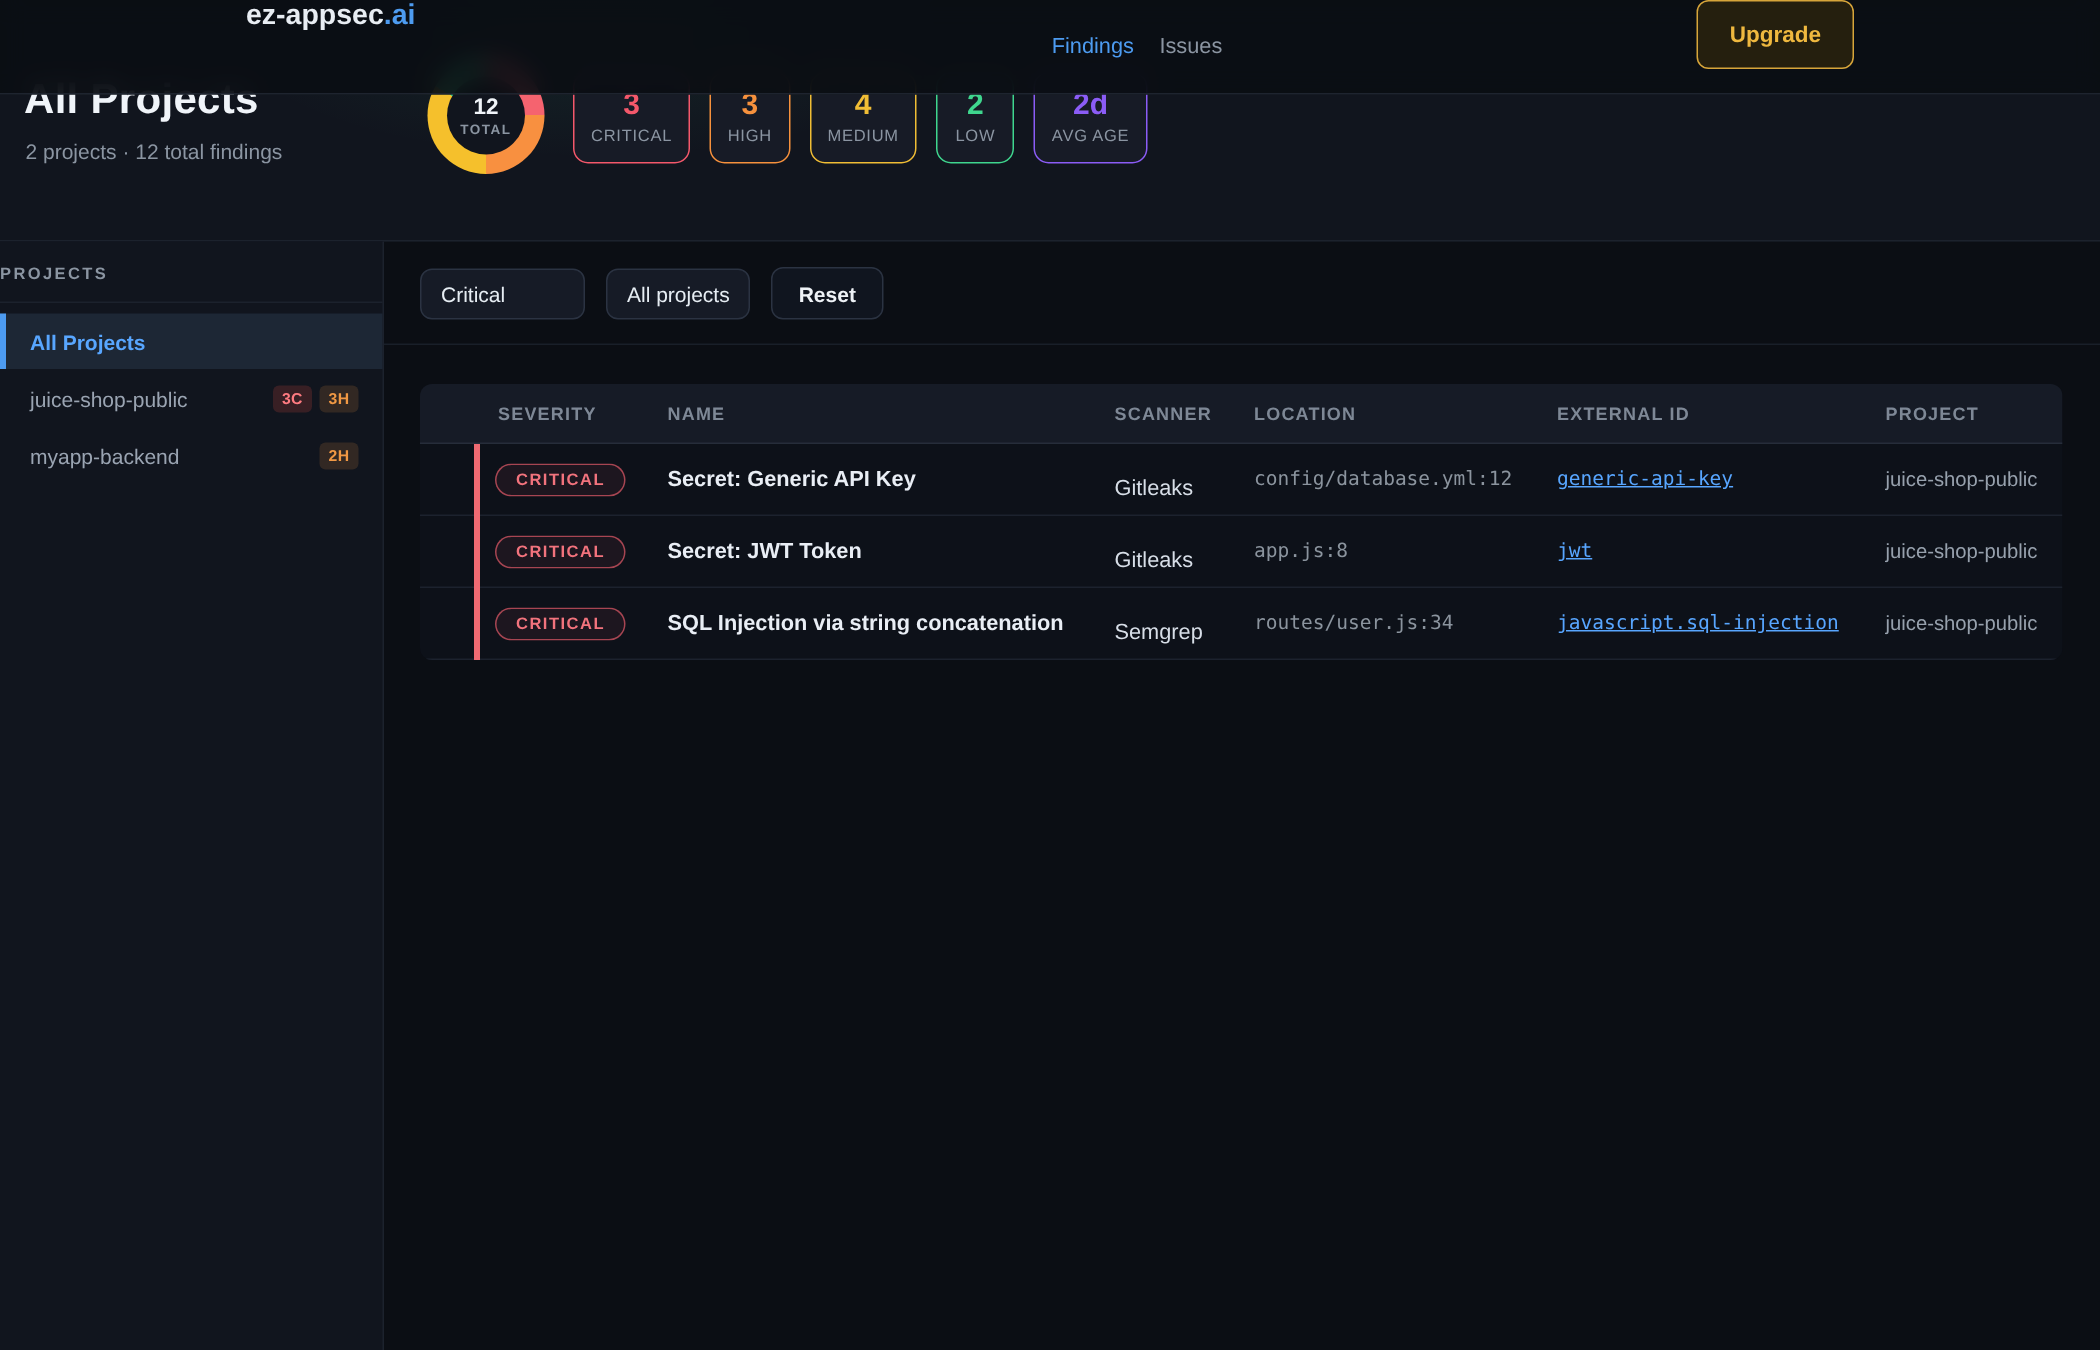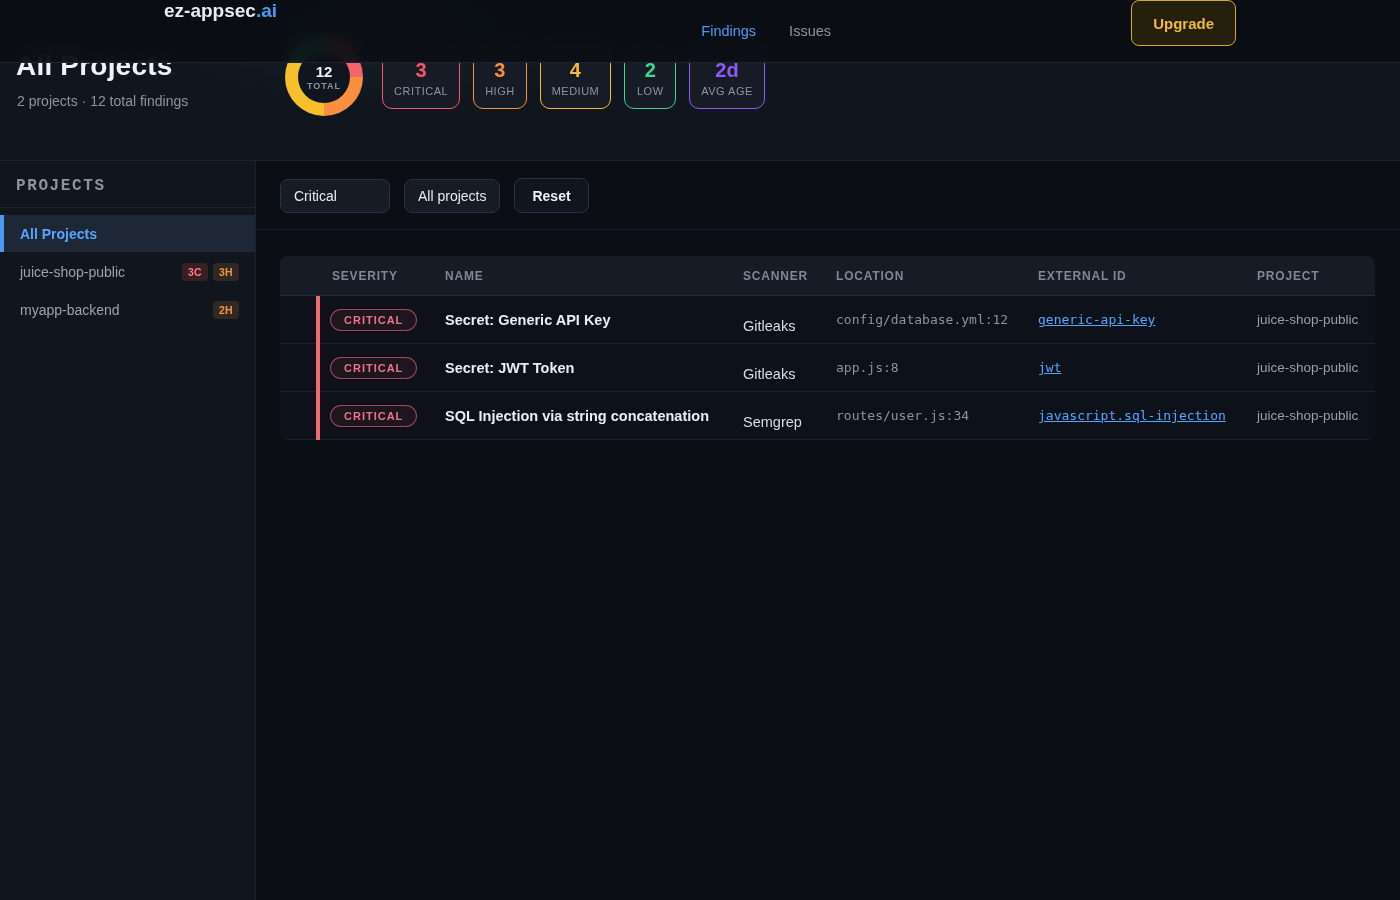--- a/index.html
+++ b/index.html
@@ -60,43 +60,42 @@
     -webkit-backdrop-filter: blur(8px); backdrop-filter: blur(8px);
     border-bottom: 1px solid #1e242f;
     z-index: 20;
     display: flex; align-items: flex-start;
     padding: 0 164px;
   }
   .logo { font-size: 19px; font-weight: bold; color: #e8edf3; cursor: default; }
   .logo .ai { color: #4d9bf0; }
   .topnav {
     position: absolute; left: 50%; top: 0; height: 100%; transform: translateX(1%);
-    display: flex; align-items: center; gap: 33px;
+    display: flex; align-items: center; gap: 17px;
   }
   .topnav-link { font-size: 14.5px; color: #8b95a2; cursor: pointer; }
   .topnav-link.active { color: #4d9bf0; }
   .upgrade-btn {
     margin-left: auto;
     height: 46px; padding: 0 21px;
     border: 1.5px solid #d7a53a; border-radius: 8px;
     background: #251f0e; color: #efb83f;
     font-size: 15px; font-weight: bold; font-family: inherit;
     cursor: pointer;
   }
 
   
   .sidebar {
     position: absolute; left: 0; top: 161px; width: 256px; height: 739px;
     background: #11151e; border-right: 1px solid #1c222d; z-index: 2;
   }
   .sidebar-label {
-    padding: 16px 16px 12px; font-size: 16px; font-weight: bold;
+    padding: 16px 0 12px; font-size: 11px; font-weight: bold;
     letter-spacing: 1.6px; color: #8b95a2;
     border-bottom: 1px solid #1c222d;
-    font-family: Liberation Mono, monospace;
   }
   .side-list { padding-top: 7px; }
   .side-item {
     height: 37px; display: flex; align-items: center;
     padding: 0 16px 0 20px; font-size: 14px; color: #9aa4b2;
     cursor: pointer; border-left: 4px solid transparent; padding-left: 16px;
     margin-bottom: 1px;
   }
   .side-item.active {
     background: #1d2735; border-left-color: #4d9bf0;

